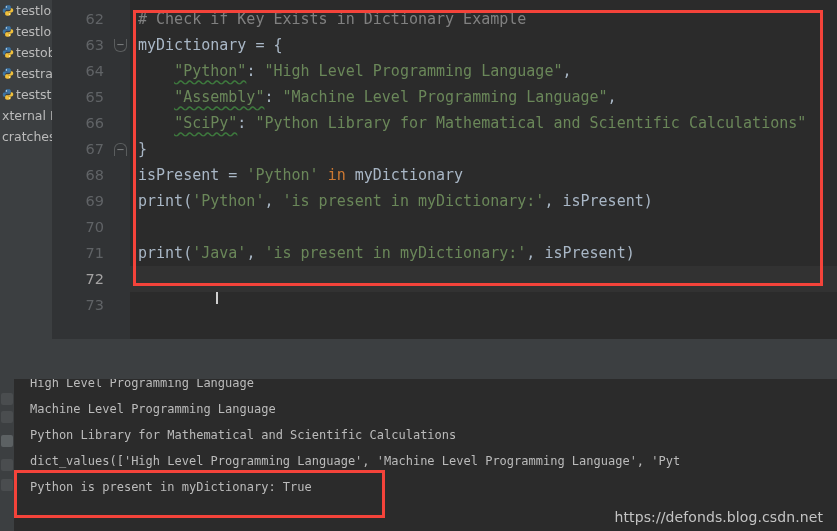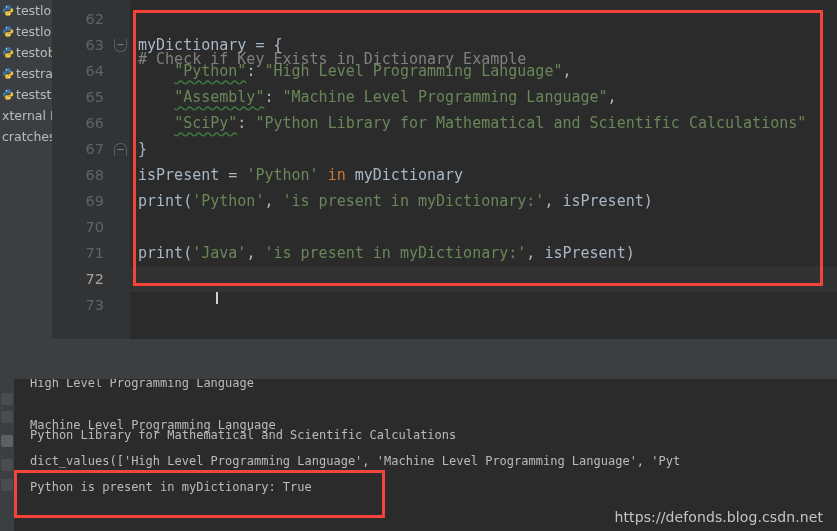--- a/index.html
+++ b/index.html
@@ -189,21 +189,21 @@
         <div class="foldmark close" style="top: 143px;">−</div>
         <div class="lineno" style="top: 162px;">68</div>
         <div class="lineno" style="top: 188px;">69</div>
         <div class="lineno" style="top: 214px;">70</div>
         <div class="lineno" style="top: 240px;">71</div>
         <div class="lineno cur" style="top: 266px;">72</div>
         <div class="lineno" style="top: 292px;">73</div>
       </div>
     <div class="code-area">
       <div class="caret"></div>
-    <div class="cline" style="top: 6px; margin-top: 40px;"><span class="cm"># Check if Key Exists in Dictionary Example</span></div>
+    <div class="cline" style="top: 6px;"><span class="cm"># Check if Key Exists in Dictionary Example</span></div>
         <div class="cline" style="top: 32px;"><span class="id">myDictionary = {</span></div>
         <div class="cline" style="top: 58px;"><span class="id">    </span><span class="str wavy">"Python"</span><span class="id">: </span><span class="str">"High Level Programming Language"</span><span class="id">,</span></div>
         <div class="cline" style="top: 84px;"><span class="id">    </span><span class="str wavy">"Assembly"</span><span class="id">: </span><span class="str">"Machine Level Programming Language"</span><span class="id">,</span></div>
         <div class="cline" style="top: 110px;"><span class="id">    </span><span class="str wavy">"SciPy"</span><span class="id">: </span><span class="str">"Python Library for Mathematical and Scientific Calculations"</span></div>
         <div class="cline" style="top: 136px;"><span class="id">}</span></div>
         <div class="cline" style="top: 162px;"><span class="id">isPresent = </span><span class="str">'Python'</span><span class="id"> </span><span class="kw">in</span><span class="id"> myDictionary</span></div>
         <div class="cline" style="top: 188px;"><span class="id">print(</span><span class="str">'Python'</span><span class="id">, </span><span class="str">'is present in myDictionary:'</span><span class="id">, isPresent)</span></div>
         <div class="cline" style="top: 240px;"><span class="id">print(</span><span class="str">'Java'</span><span class="id">, </span><span class="str">'is present in myDictionary:'</span><span class="id">, isPresent)</span></div>
         <div class="cline hl" style="top: 266px;"></div>
         <div class="cline" style="top: 292px;"></div>
@@ -218,21 +218,21 @@
     <div class="side-tools">
       <div class="tool-btn" style="top:14px;"></div>
       <div class="tool-btn" style="top:32px;"></div>
       <div class="tool-btn active" style="top:56px;"></div>
       <div class="tool-btn" style="top:80px;"></div>
       <div class="tool-btn" style="top:100px;"></div>
     </div>
 
     <div class="console-out">
         <div class="oline" style="top: -9px;">High Level Programming Language</div>
-        <div class="oline" style="top: 17px; margin-top: 16px;">Machine Level Programming Language</div>
+        <div class="oline" style="top: 17px;">Machine Level Programming Language</div>
         <div class="oline" style="top: 43px;">Python Library for Mathematical and Scientific Calculations</div>
         <div class="oline" style="top: 69px;">dict_values(['High Level Programming Language', 'Machine Level Programming Language', 'Pyt</div>
         <div class="oline" style="top: 95px;">Python is present in myDictionary: True</div>
       </div>
 
     <div class="redbox" style="left:14px; top:120px; width:371px; height:48px;"></div>
 
     <span class="watermark">https://defonds.blog.csdn.net</span>
   </div>
 

